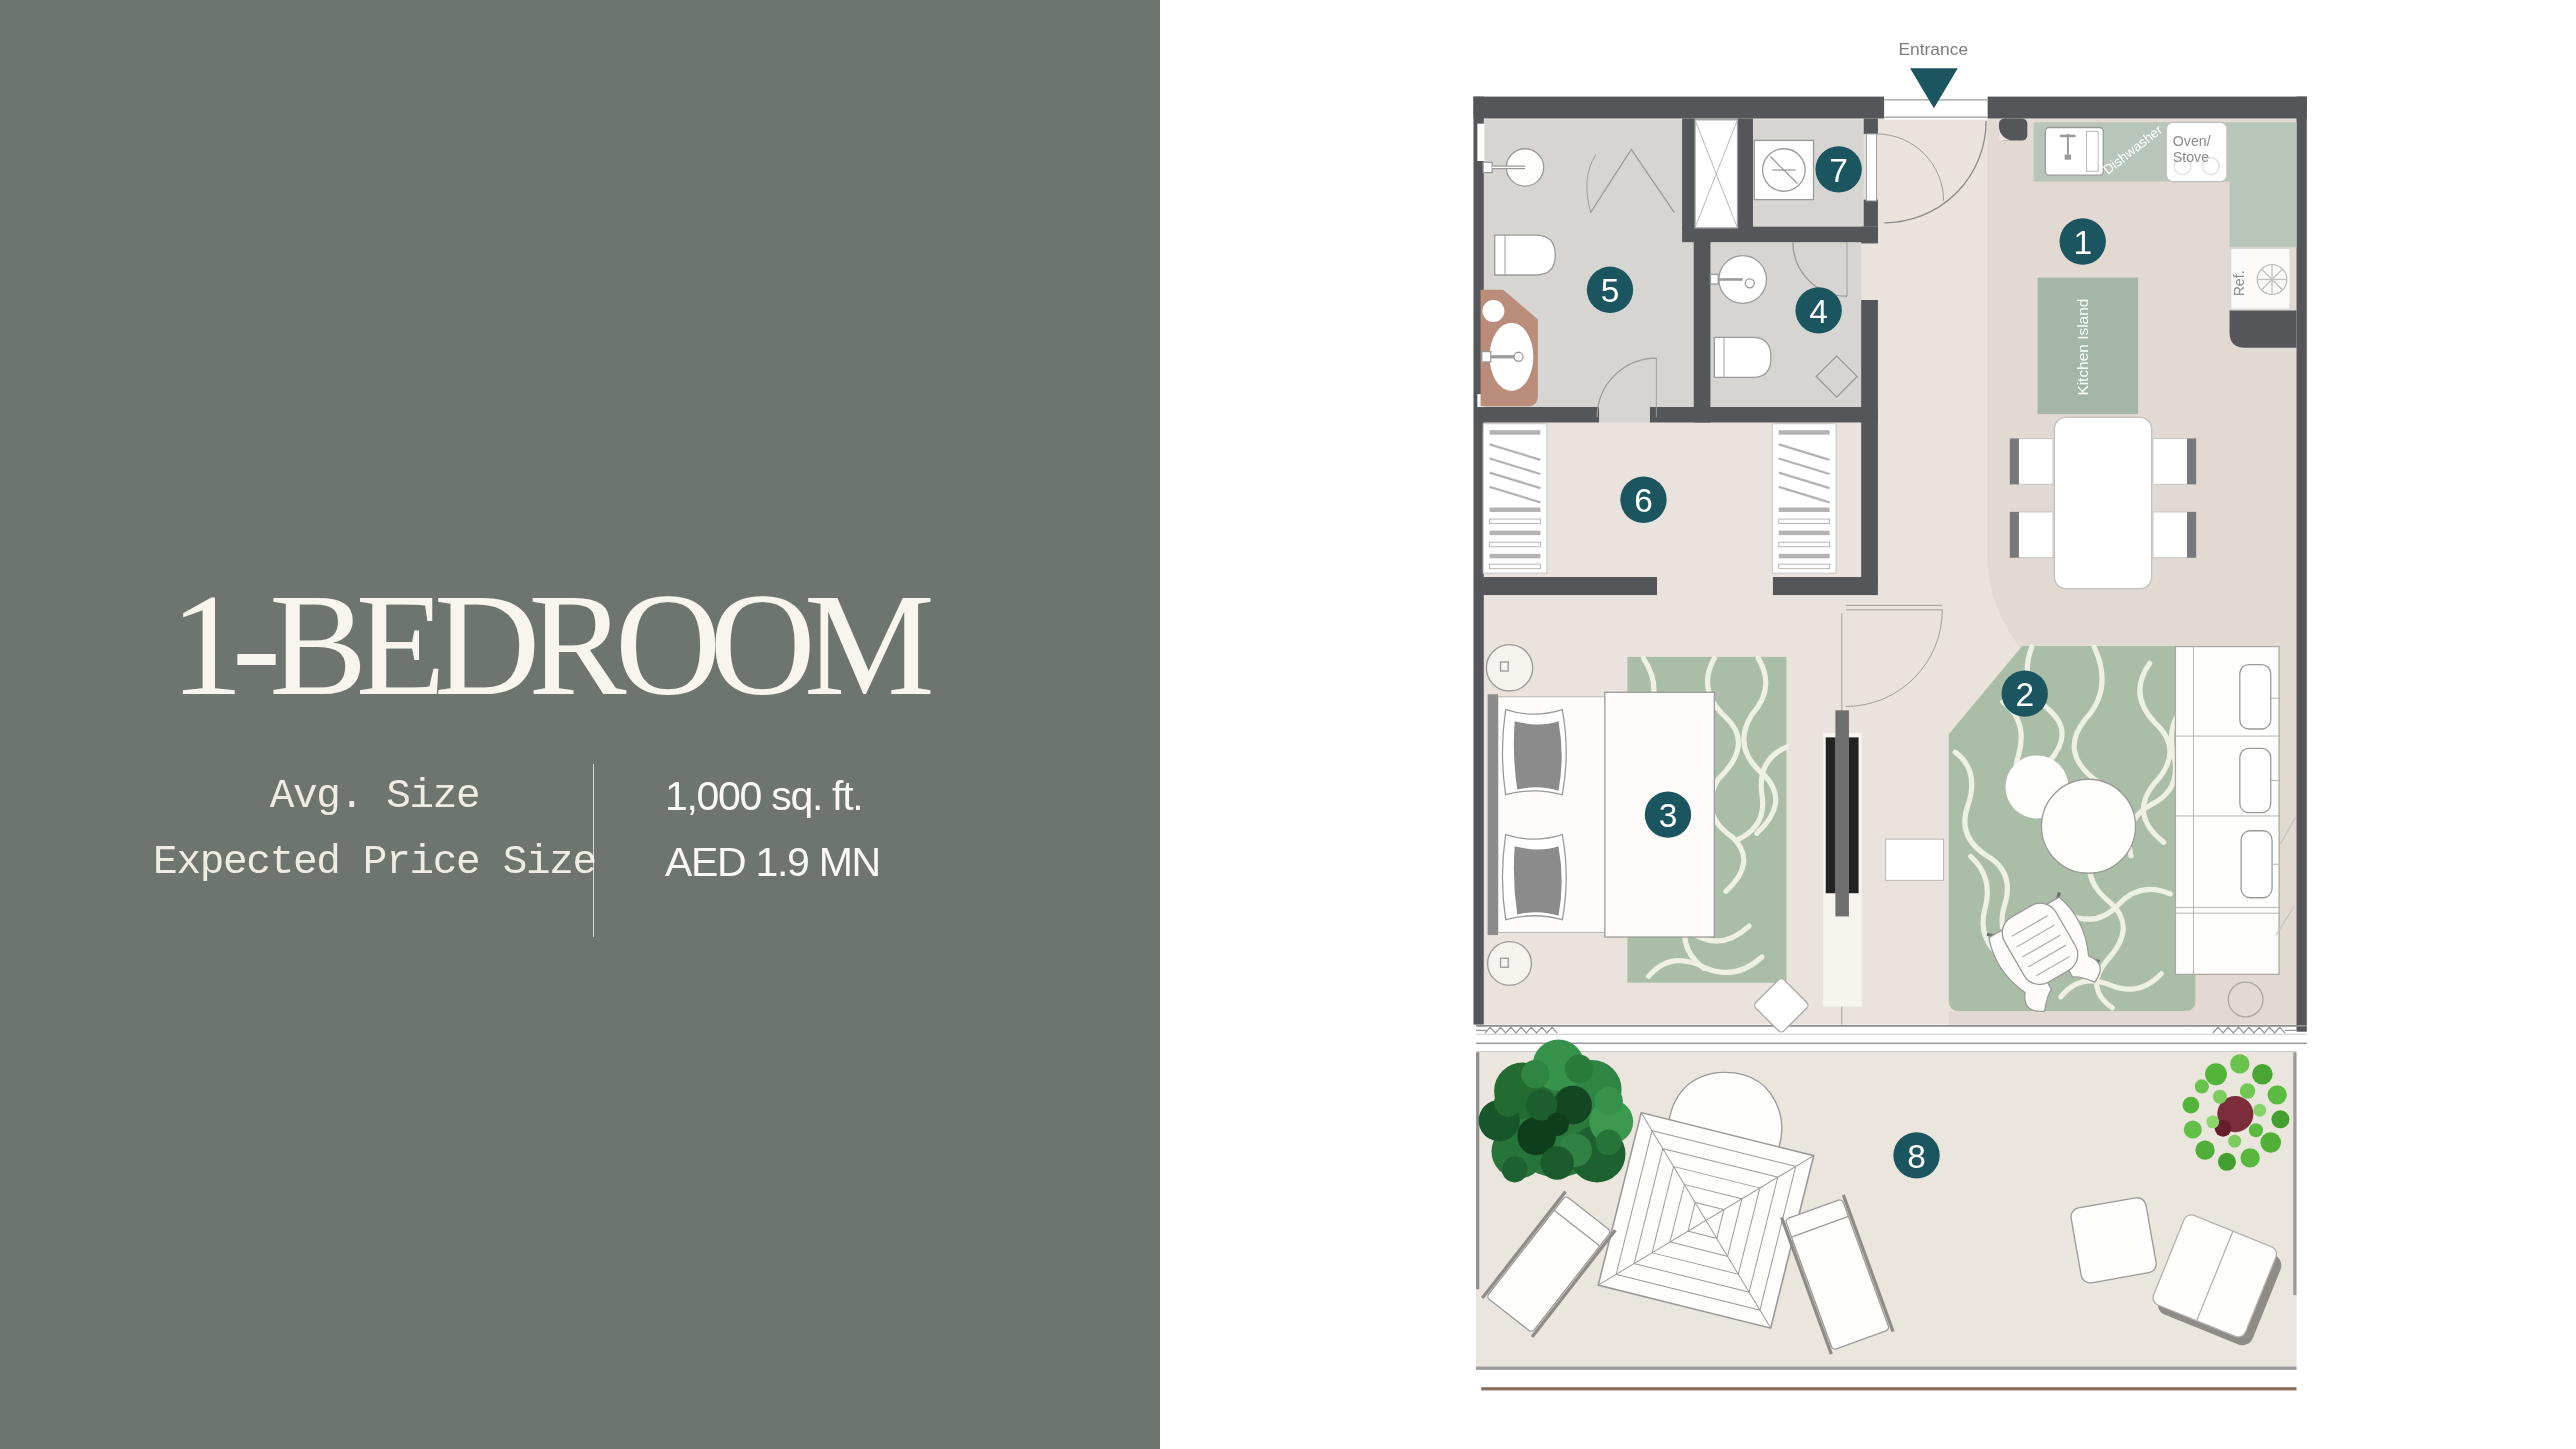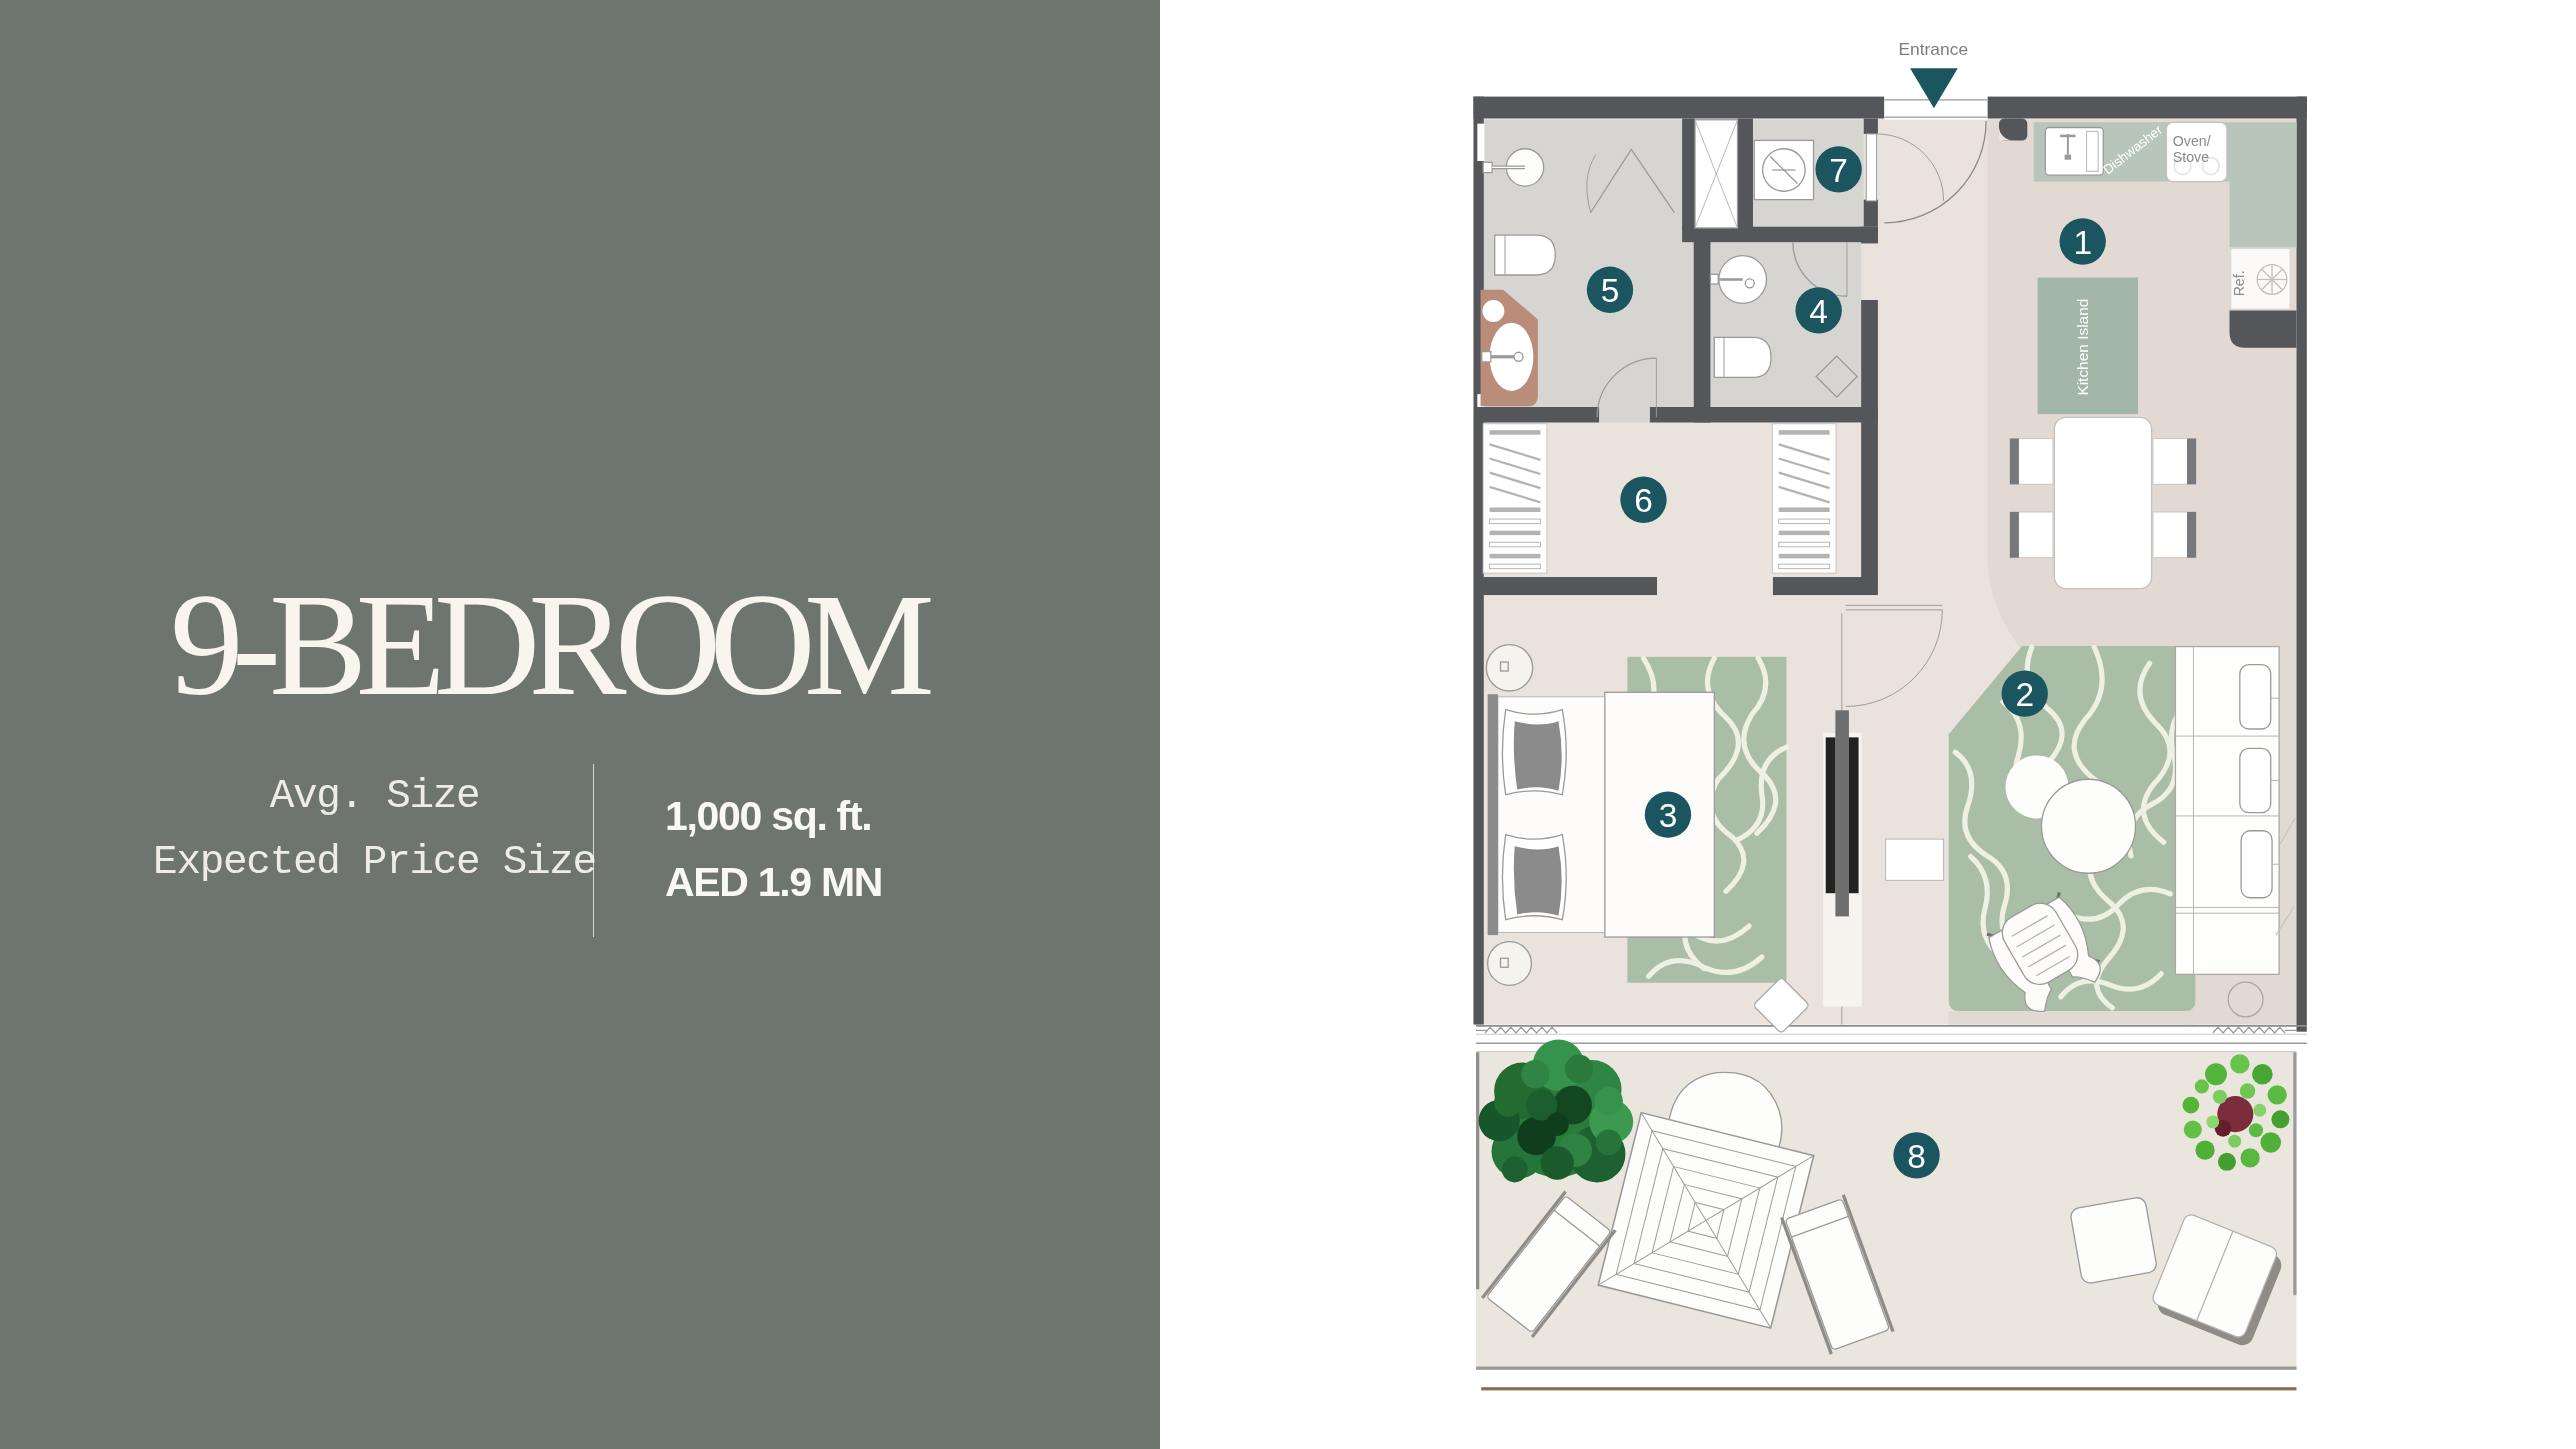--- a/index.html
+++ b/index.html
@@ -3,27 +3,27 @@
 <meta charset="utf-8">
 <style>
   html,body{margin:0;padding:0;width:2576px;height:1449px;background:#ffffff;overflow:hidden;}
   *{box-sizing:border-box;}
   .panel{position:absolute;left:0;top:0;width:1160px;height:1449px;background:#6D756E;}
   .title{position:absolute;left:170px;top:571px;color:#F8F5EE;letter-spacing:-11.6px;
     font-family:"Liberation Serif",serif;font-size:147px;line-height:1;white-space:nowrap;}
   .lbl{position:absolute;width:515px;text-align:center;color:#EFECE3;letter-spacing:-1.3px;
     font-family:Liberation Mono, monospace;font-size:41px;}
   .val{position:absolute;color:#FAF8F2;font-family:"Liberation Sans",sans-serif;
-    font-size:41px;font-weight:bold;letter-spacing:-1.3px;white-space:nowrap;margin-top:20px;}
+    font-size:41px;font-weight:normal;letter-spacing:-1.3px;white-space:nowrap;}
   .divline{position:absolute;left:593px;top:764px;width:1.3px;height:173px;background:rgba(250,248,242,.75);}
 </style>
 </head>
 <body>
 <div class="panel"></div>
-<div class="title">9-BEDROOM</div>
+<div class="title">1-BEDROOM</div>
 <div class="lbl" style="left:117px;top:773px;">Avg. Size</div>
 <div class="lbl" style="left:117px;top:839px;">Expected Price Size</div>
 <div class="divline"></div>
 <div class="val" style="left:665px;top:773px;">1,000 sq. ft.</div>
 <div class="val" style="left:665px;top:839px;">AED 1.9 MN</div>
 
 <svg id="plan" width="2576" height="1449" viewBox="0 0 4000 2250" style="position:absolute;left:0;top:0" font-family="Liberation Sans, sans-serif">
 
 <g id="floors">
   <rect x="2303" y="184" width="1263" height="1407" fill="#EAE2DC"></rect>

